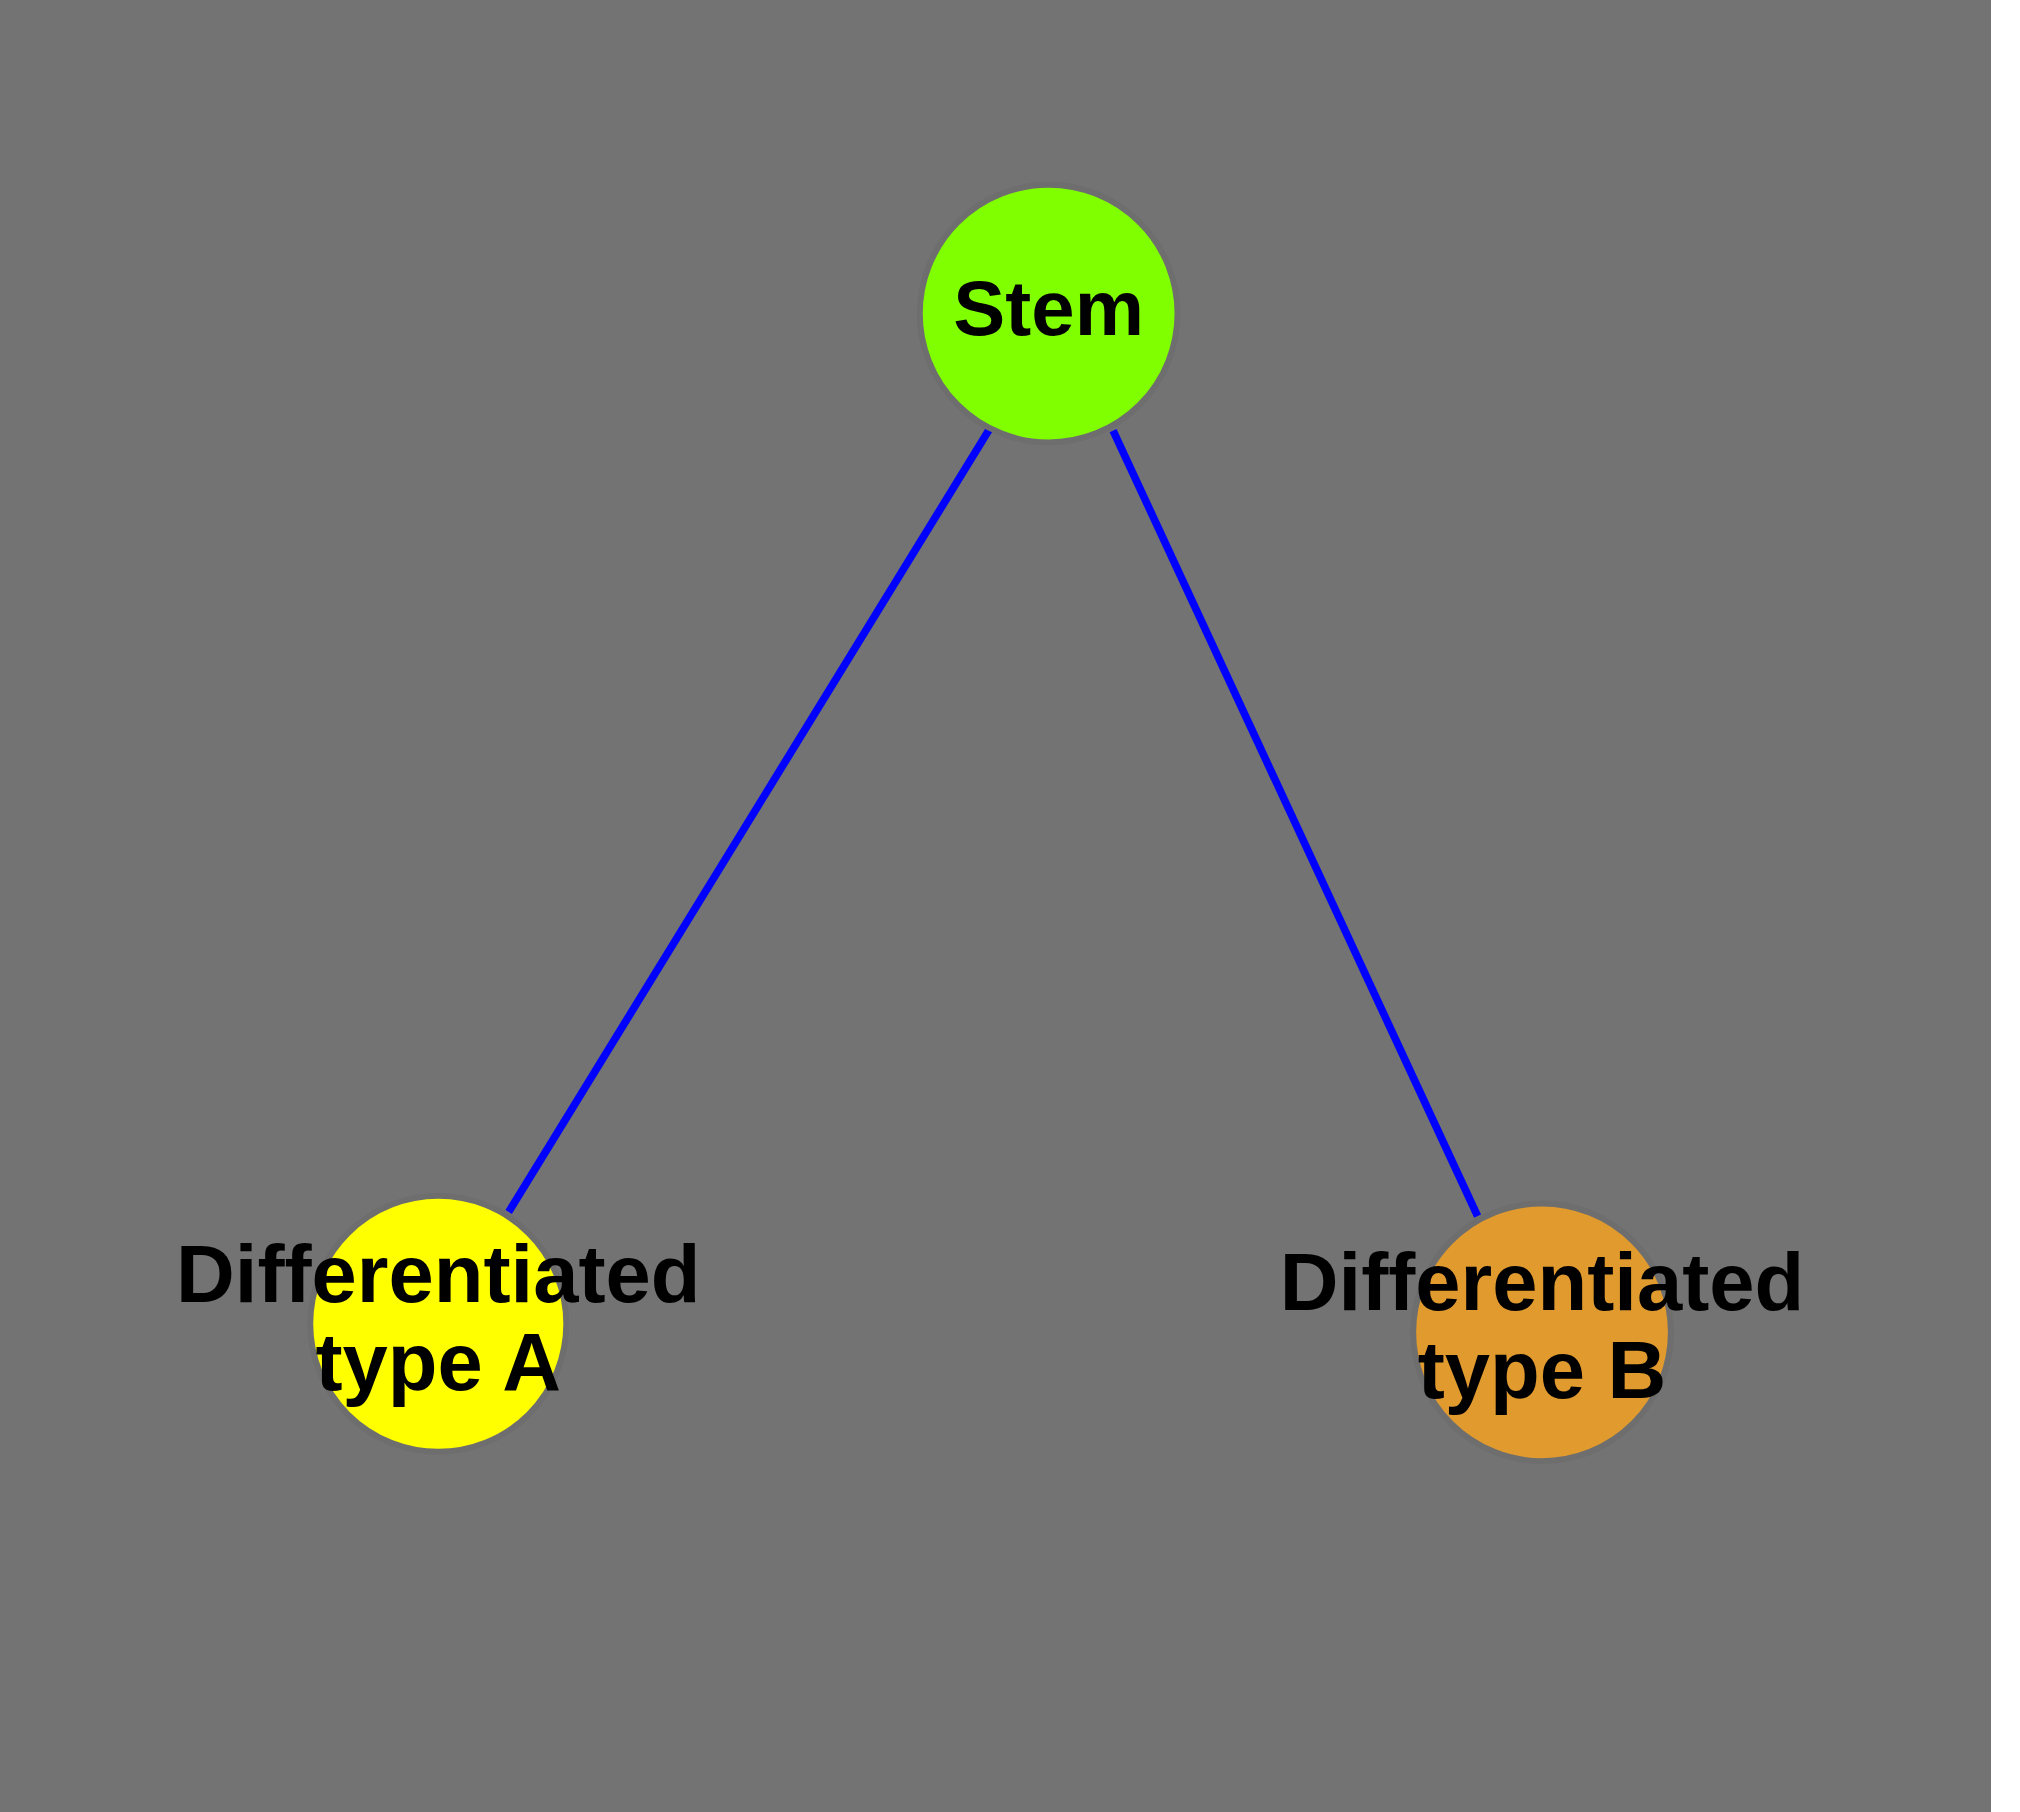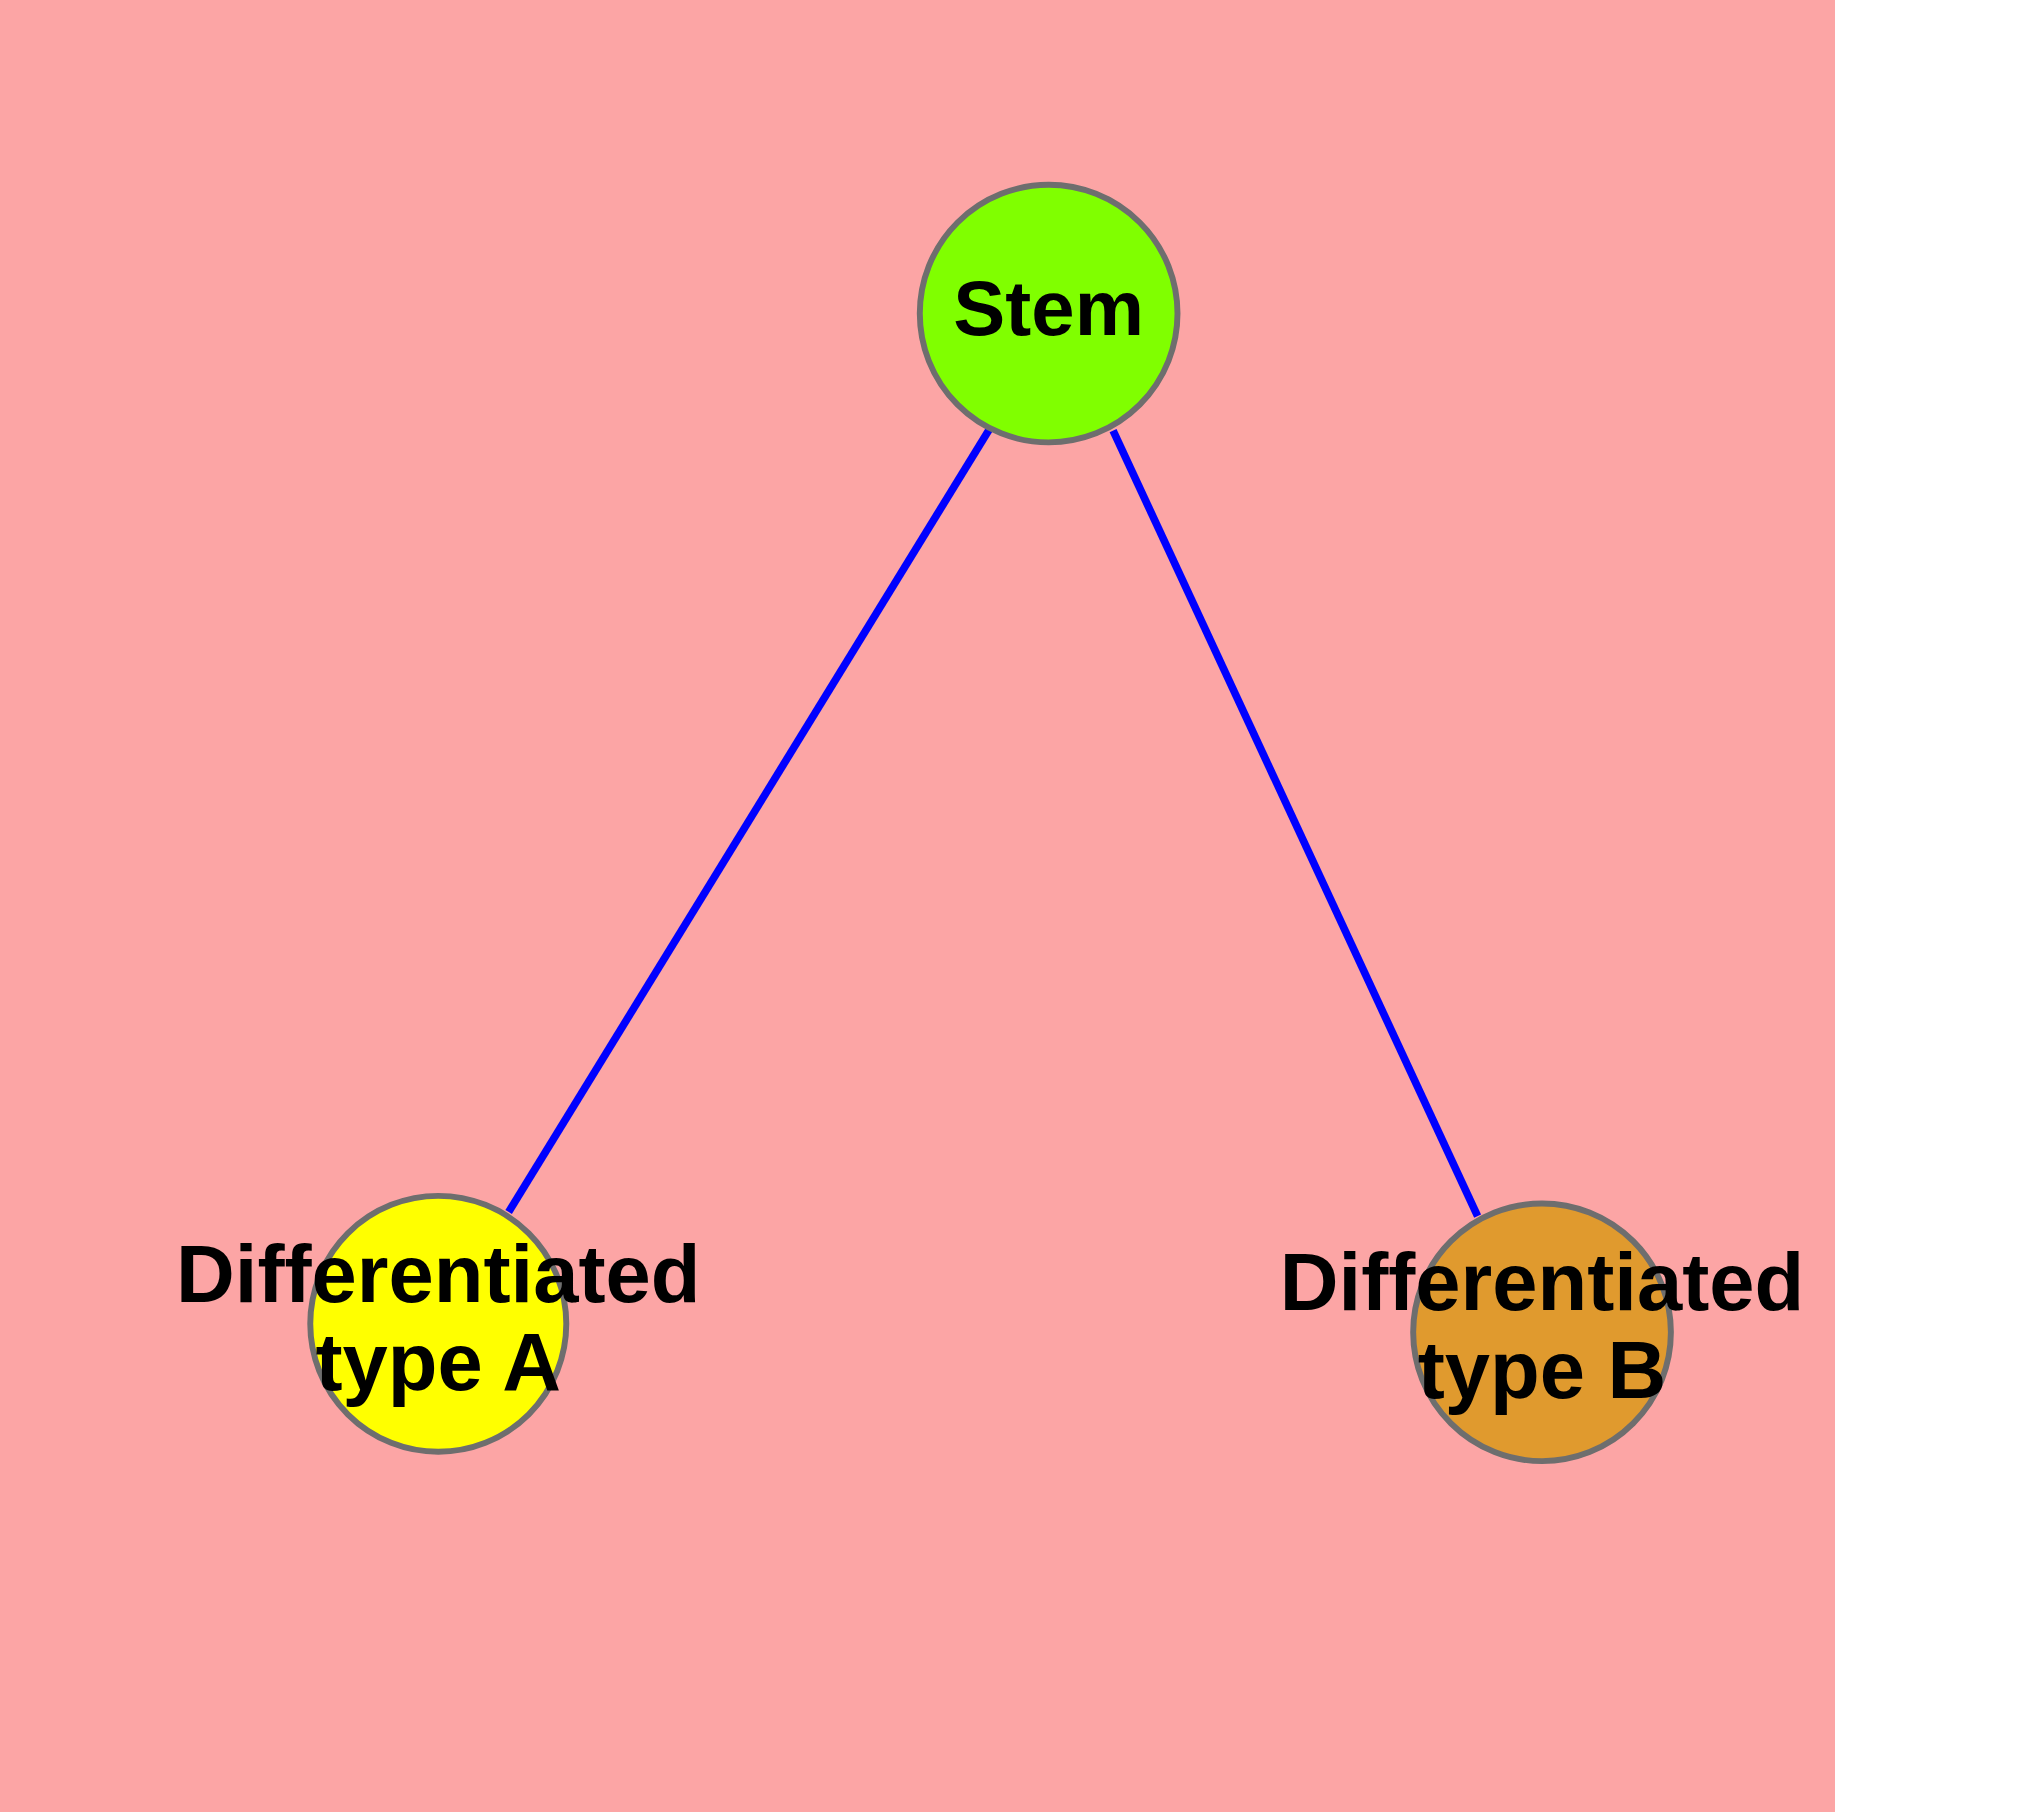--- a/index.html
+++ b/index.html
@@ -39,21 +39,21 @@
     font-weight: bold;
     fill: #000000;
     text-anchor: middle;
     dominant-baseline: middle;
     white-space: pre;
   }
 </style>
 </head>
 <body>
 
-<div id="canvas" style="width: 1835px; height: 1812px; background: #fca5a5;">
+<div id="canvas" style="width: 1991px; height: 1812px; background: #737373;">
   <svg id="graph-svg" viewBox="0 0 2384 2138" preserveAspectRatio="none" xmlns="http://www.w3.org/2000/svg">
     <g id="edges-layer">
         <line class="edge-line" x1="1168" y1="505" x2="600" y2="1430" stroke="#0000ff" stroke-width="9"></line>
         <line class="edge-line" x1="1313" y1="508" x2="1743" y2="1435" stroke="#0000ff" stroke-width="9"></line>
       </g>
     <g id="nodes-layer">
         <g>
           <circle class="node-circle" cx="1237" cy="370" r="152" fill="#80ff00" stroke="#6e6e6e" stroke-width="7"></circle>
           <text class="node-label" x="1237" y="370" font-size="92" fill="#000000"><tspan x="1237" dy="0">Stem</tspan></text>
         </g>

